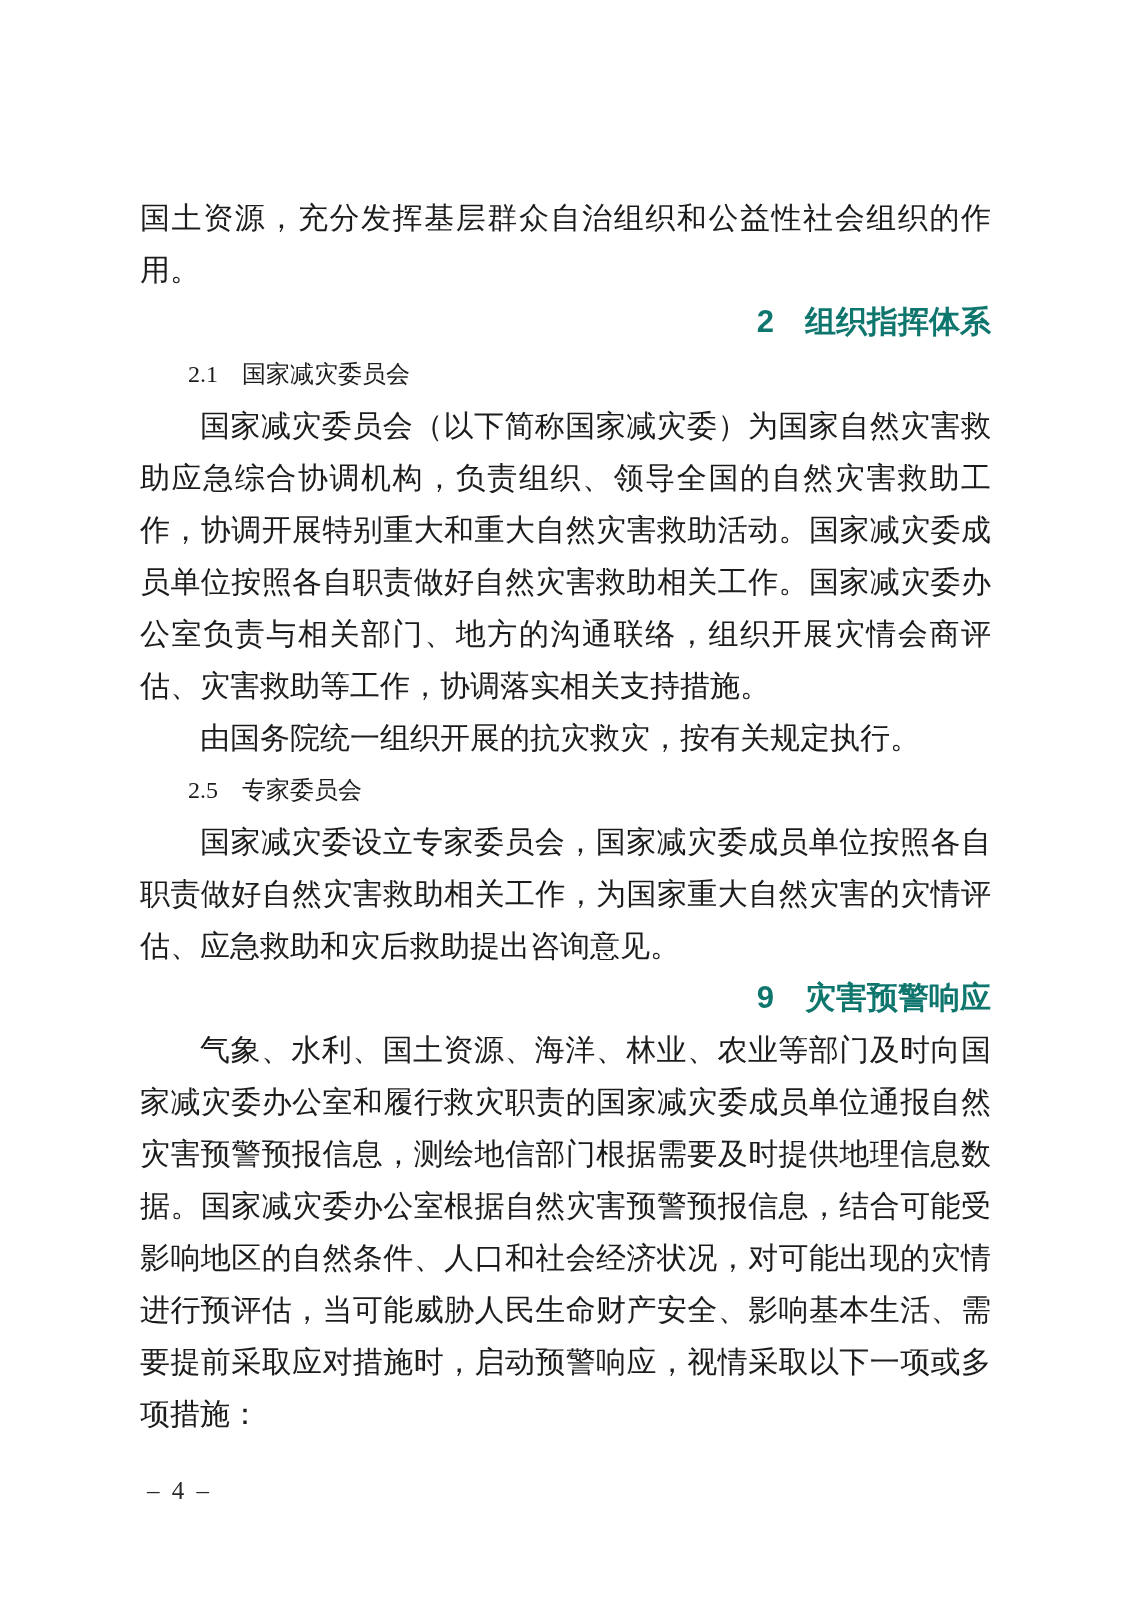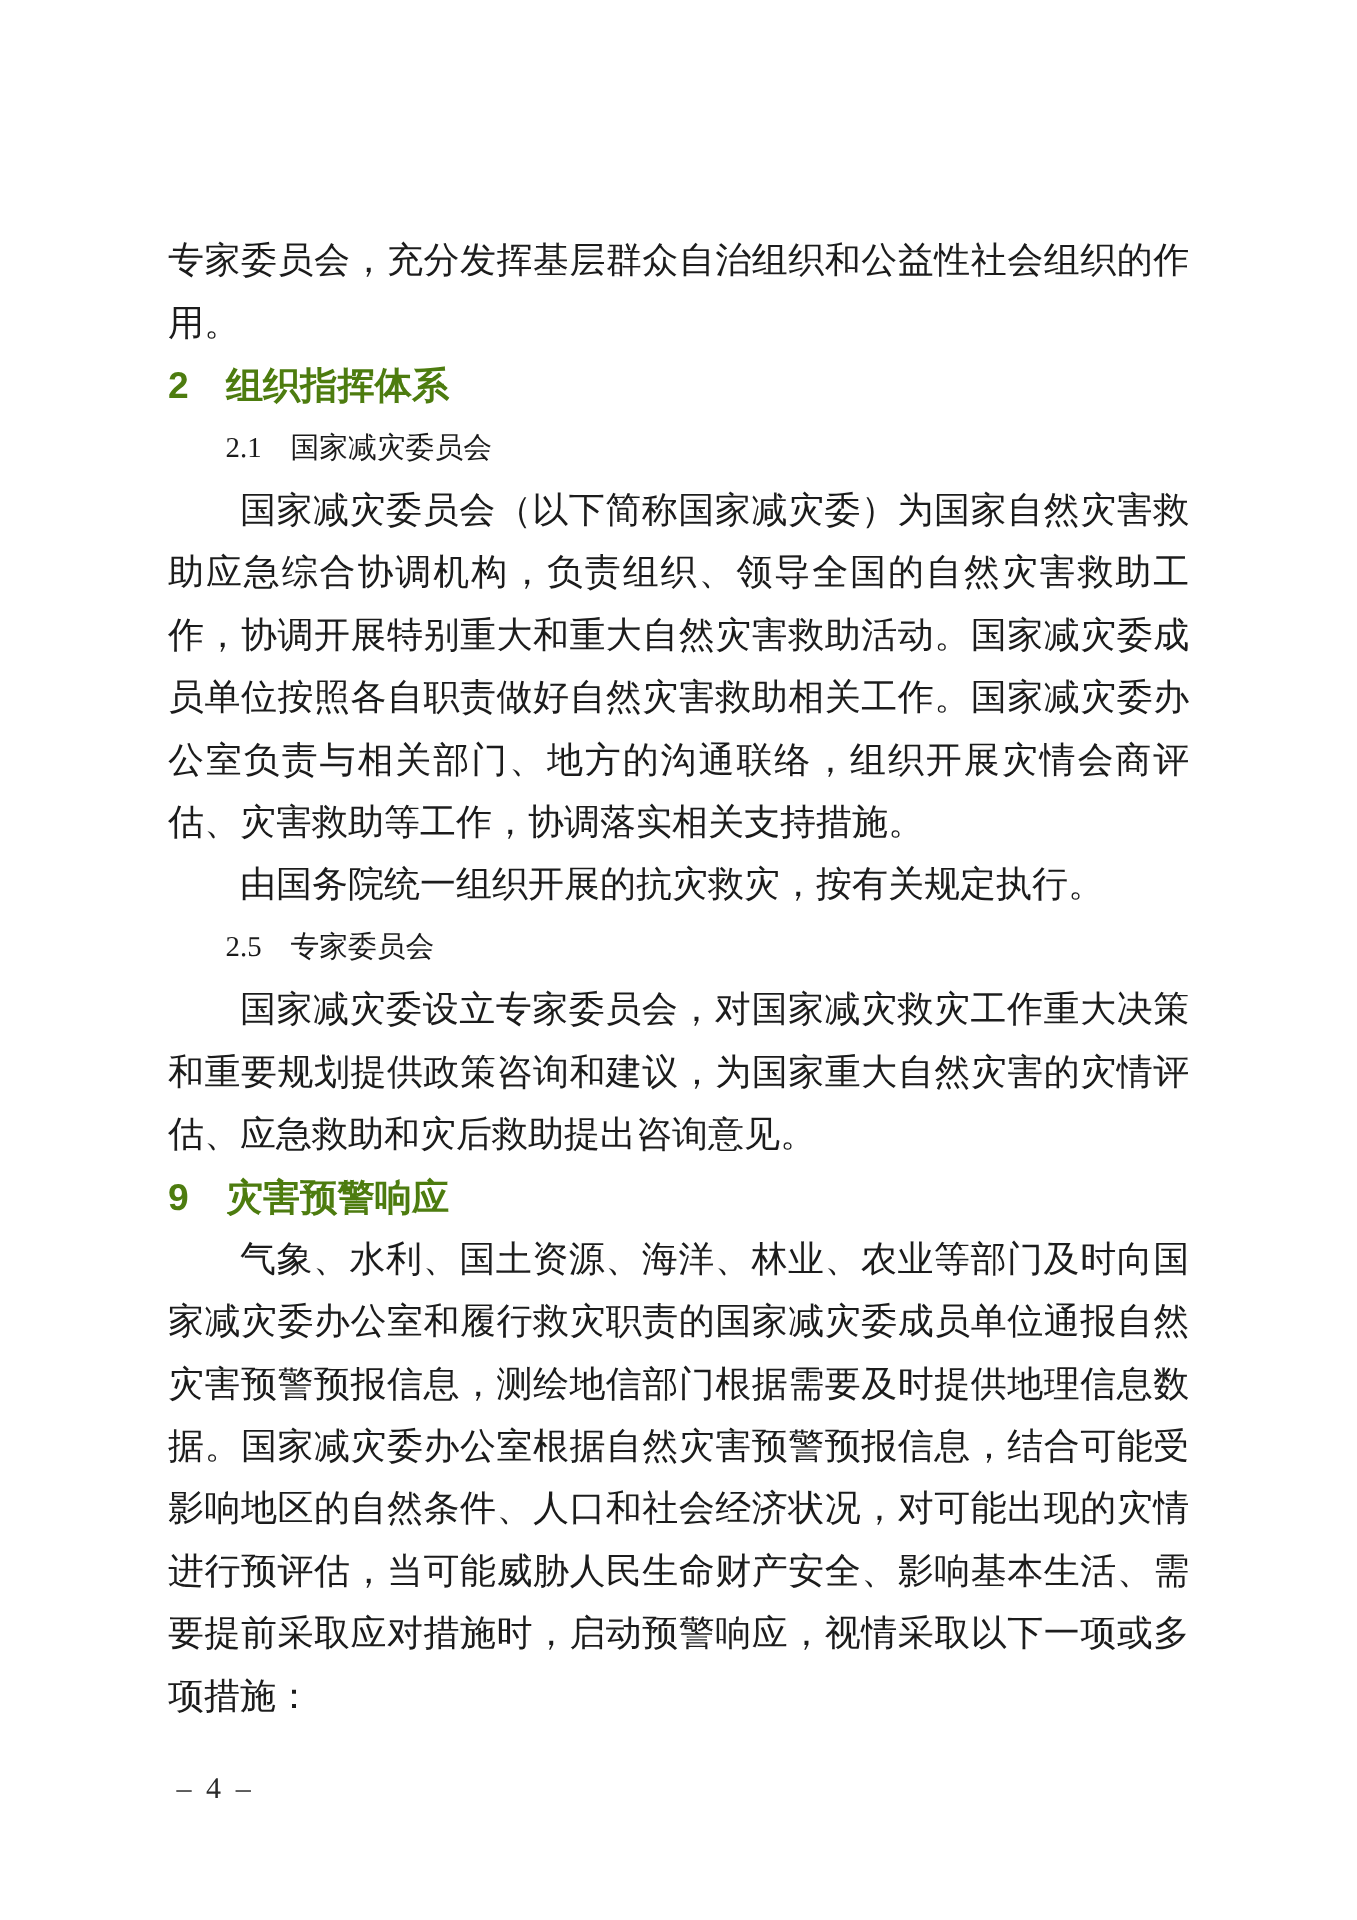--- a/index.html
+++ b/index.html
@@ -29,27 +29,27 @@
   }
   .content p {
     margin: 0;
     text-indent: 2em;
   }
   .content p.no-indent {
     text-indent: 0;
   }
   .doc-heading {
     margin: 0;
-    text-align: left;
+    text-align: right;
     text-indent: 0;
     font-family: "Liberation Sans", "DejaVu Sans", sans-serif;
     font-weight: 700;
     font-size: 31px;
     line-height: 52px;
-    color: #4d7c0f;
+    color: #0f766e;
   }
   .doc-subheading {
     margin: 0;
     text-indent: 2em;
     font-weight: 400;
     font-size: 24px;
     line-height: 52px;
   }
   .page-footer {
     position: absolute;
@@ -59,33 +59,33 @@
     font-size: 25px;
     color: #2a2a2a;
     letter-spacing: 3px;
   }
 </style>
 </head>
 <body>
 
 <div class="page">
   <main class="content">
-    <p class="no-indent">专家委员会，充分发挥基层群众自治组织和公益性社会组织的作用。</p>
+    <p class="no-indent">国土资源，充分发挥基层群众自治组织和公益性社会组织的作用。</p>
 
     <h2 class="doc-heading">2　组织指挥体系</h2>
 
     <h3 class="doc-subheading">2.1　国家减灾委员会</h3>
 
     <p>国家减灾委员会（以下简称国家减灾委）为国家自然灾害救助应急综合协调机构，负责组织、领导全国的自然灾害救助工作，协调开展特别重大和重大自然灾害救助活动。国家减灾委成员单位按照各自职责做好自然灾害救助相关工作。国家减灾委办公室负责与相关部门、地方的沟通联络，组织开展灾情会商评估、灾害救助等工作，协调落实相关支持措施。</p>
 
     <p>由国务院统一组织开展的抗灾救灾，按有关规定执行。</p>
 
     <h3 class="doc-subheading">2.5　专家委员会</h3>
 
-    <p>国家减灾委设立专家委员会，对国家减灾救灾工作重大决策和重要规划提供政策咨询和建议，为国家重大自然灾害的灾情评估、应急救助和灾后救助提出咨询意见。</p>
+    <p>国家减灾委设立专家委员会，国家减灾委成员单位按照各自职责做好自然灾害救助相关工作，为国家重大自然灾害的灾情评估、应急救助和灾后救助提出咨询意见。</p>
 
     <h2 class="doc-heading">9　灾害预警响应</h2>
 
     <p>气象、水利、国土资源、海洋、林业、农业等部门及时向国家减灾委办公室和履行救灾职责的国家减灾委成员单位通报自然灾害预警预报信息，测绘地信部门根据需要及时提供地理信息数据。国家减灾委办公室根据自然灾害预警预报信息，结合可能受影响地区的自然条件、人口和社会经济状况，对可能出现的灾情进行预评估，当可能威胁人民生命财产安全、影响基本生活、需要提前采取应对措施时，启动预警响应，视情采取以下一项或多项措施：</p>
   </main>
 
   <footer class="page-footer">
     <span>– 4 –</span>
   </footer>
 </div>

